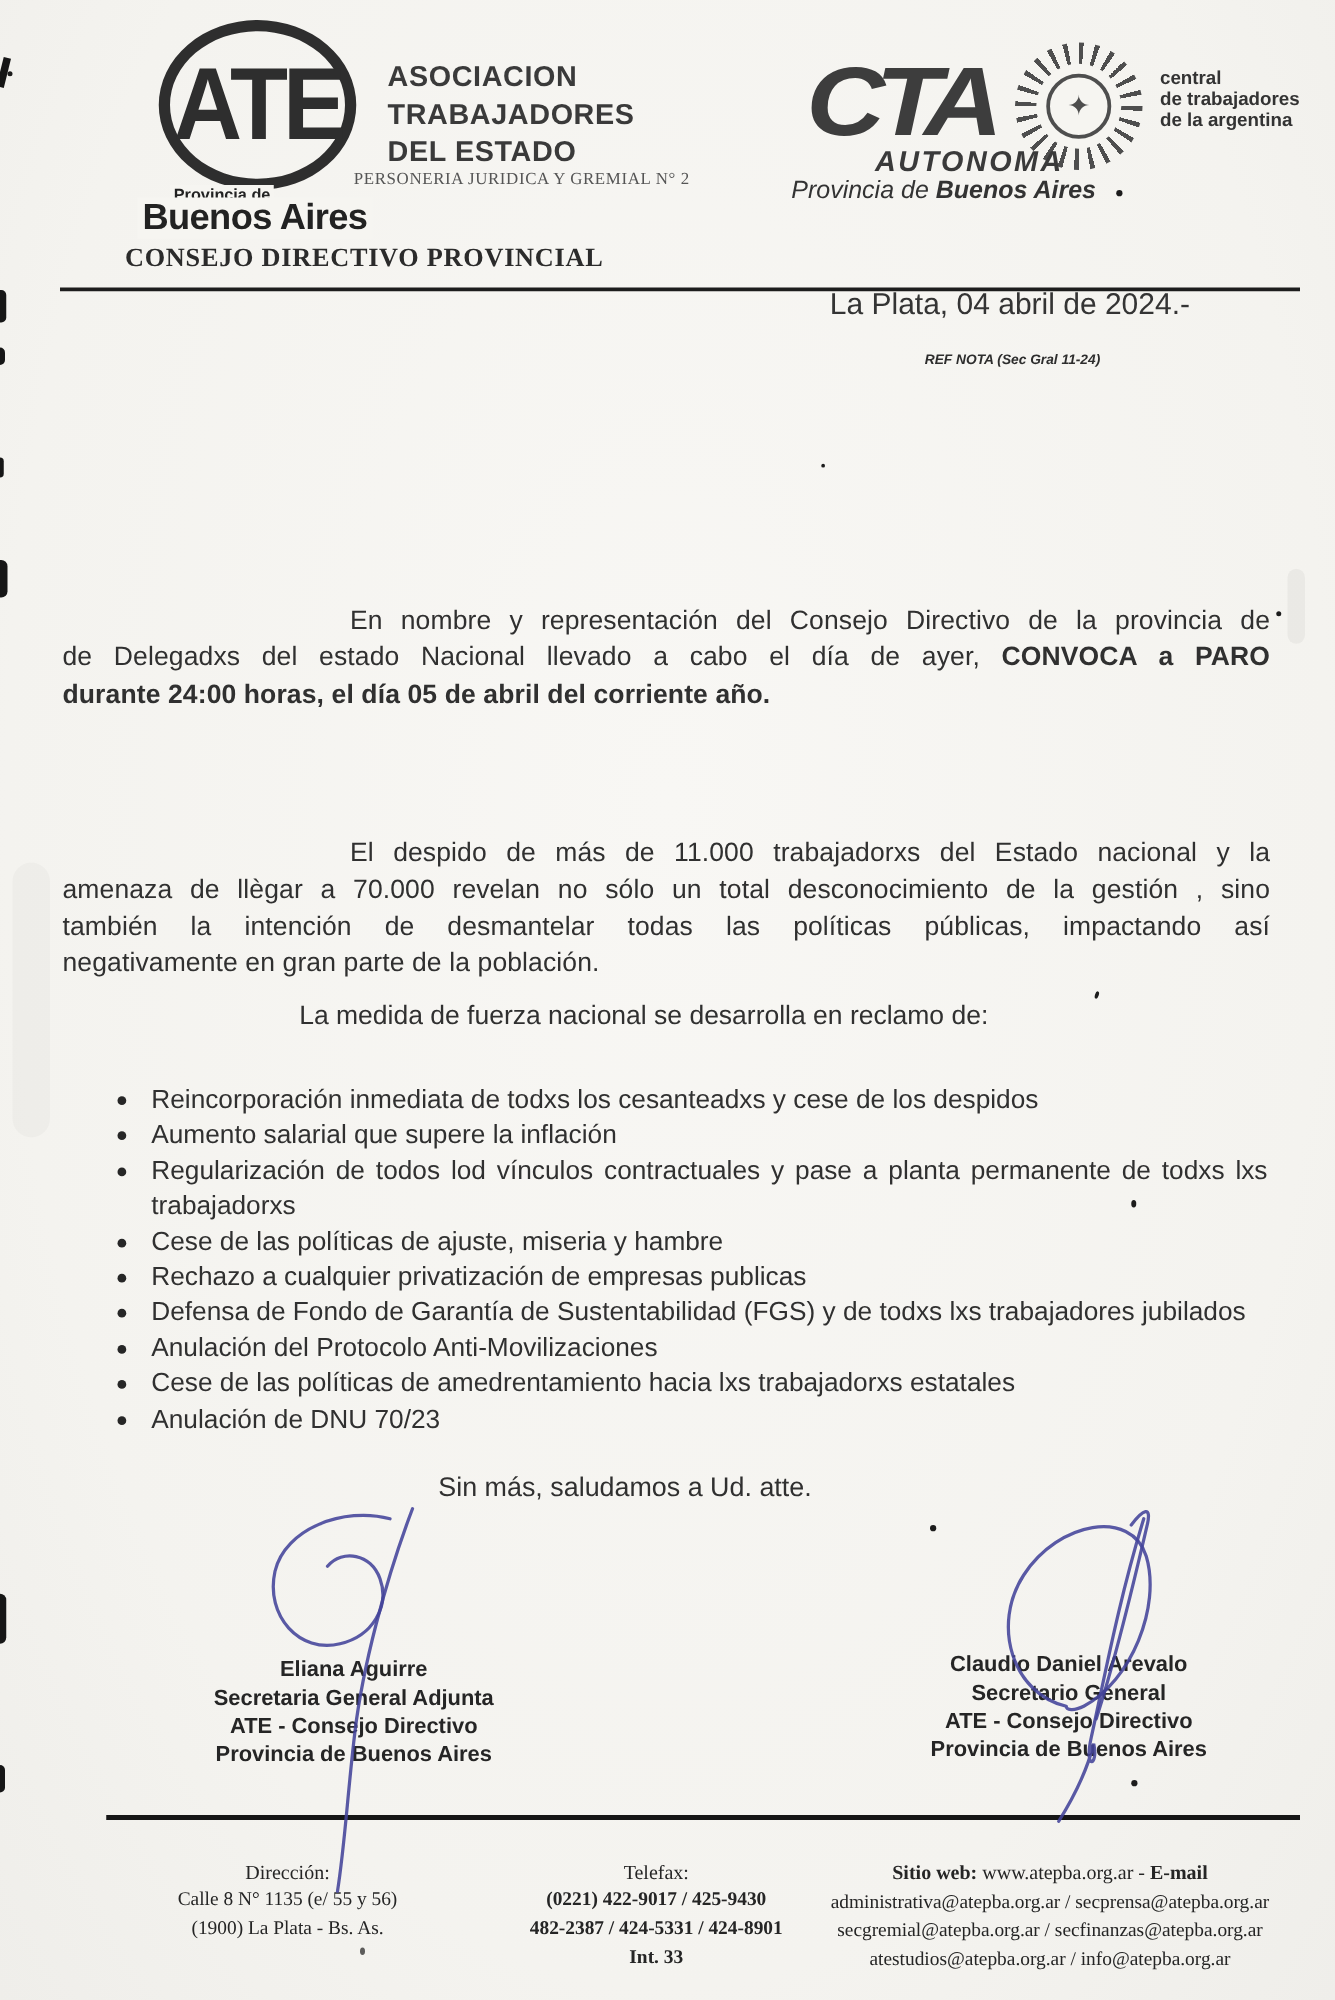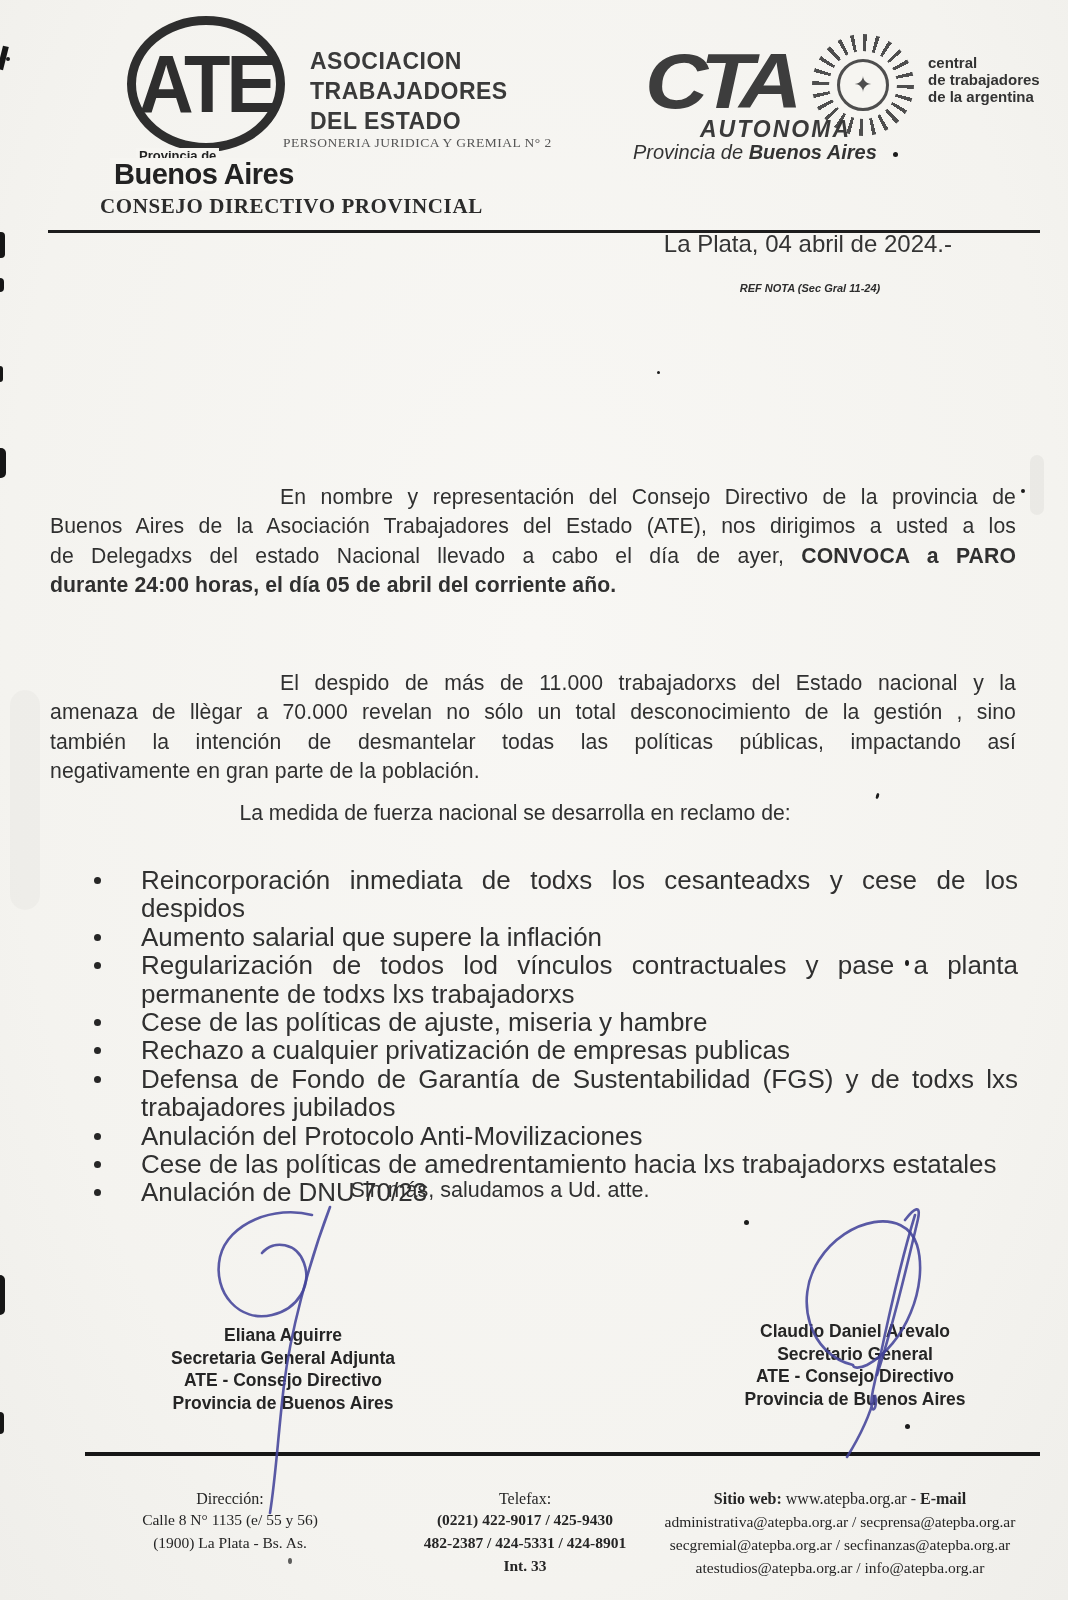--- a/index.html
+++ b/index.html
@@ -45,21 +45,21 @@
   .para{left:50px;width:966px;}
   .pline{font-size:21.2px;line-height:29.4px;color:#303030;text-align:justify;text-align-last:justify;letter-spacing:0.1px;}
   .pline.first{text-indent:230px;}
   .pline.last{text-align:left;text-align-last:left;}
 
   .claim-intro{left:0;top:801px;width:1030px;text-align:center;font-size:21.2px;color:#303030;}
 
   .bullets{left:88px;top:866px;width:930px;}
   .bullet-row{display:flex;margin-bottom:0;}
   .bdot{flex:none;width:7px;height:7px;border-radius:50%;background:#262626;margin:11px 0 0 6px;}
-  .btext{margin-left:40px;width:893px;font-size:26px;line-height:28.4px;color:#303030;text-align:justify;}
+  .btext{margin-left:20px;width:893px;font-size:21px;line-height:28.4px;color:#303030;text-align:justify;}
 
   .closing{left:0;top:1178px;width:1000px;text-align:center;font-size:21.5px;color:#303030;}
 
   .sig-block{font-size:17.5px;line-height:22.5px;font-weight:bold;text-align:center;color:#252525;}
   .sig-svg{pointer-events:none;z-index:5;}
   .sig-svg path{fill:none;stroke:#43439a;stroke-width:2.6;stroke-linecap:round;opacity:0.88;}
 
   .fcol{font-family:"Liberation Serif",serif;text-align:center;color:#252525;}
   .fcol .lbl{font-size:16px;font-weight:normal;}
   .fcol .ln{font-size:15.5px;line-height:23px;}
@@ -103,21 +103,20 @@
   </div>
 
   <div class="abs rule" style="left:48px;top:230px;width:992px;height:3px;"></div>
 
   <div class="abs dateline">La Plata, 04 abril  de 2024.-</div>
   <div class="abs refline">REF NOTA (Sec Gral 11-24)</div>
 
 
   <div class="abs para" style="top:482px;">
     <div class="pline first">En nombre y representación del Consejo Directivo de la provincia de</div>
-    <div class="pline">Buenos Aires de la Asociación Trabajadores del Estado (ATE), nos dirigimos a usted a los</div>
     <div class="pline"><span>de Delegadxs del estado Nacional llevado a cabo el día de ayer, </span><span class="b">CONVOCA a PARO</span></div>
     <div class="pline last b">durante 24:00 horas, el día 05 de abril del corriente año.</div>
   </div>
 
   <div class="abs para" style="top:668px;">
     <div class="pline first">El despido de más de 11.000 trabajadorxs del Estado nacional y la</div>
     <div class="pline">amenaza de llègar a 70.000 revelan no sólo un total desconocimiento de la gestión , sino</div>
     <div class="pline">también la intención de desmantelar todas las políticas públicas,  impactando así</div>
     <div class="pline last">negativamente en gran parte de la población.</div>
   </div>

